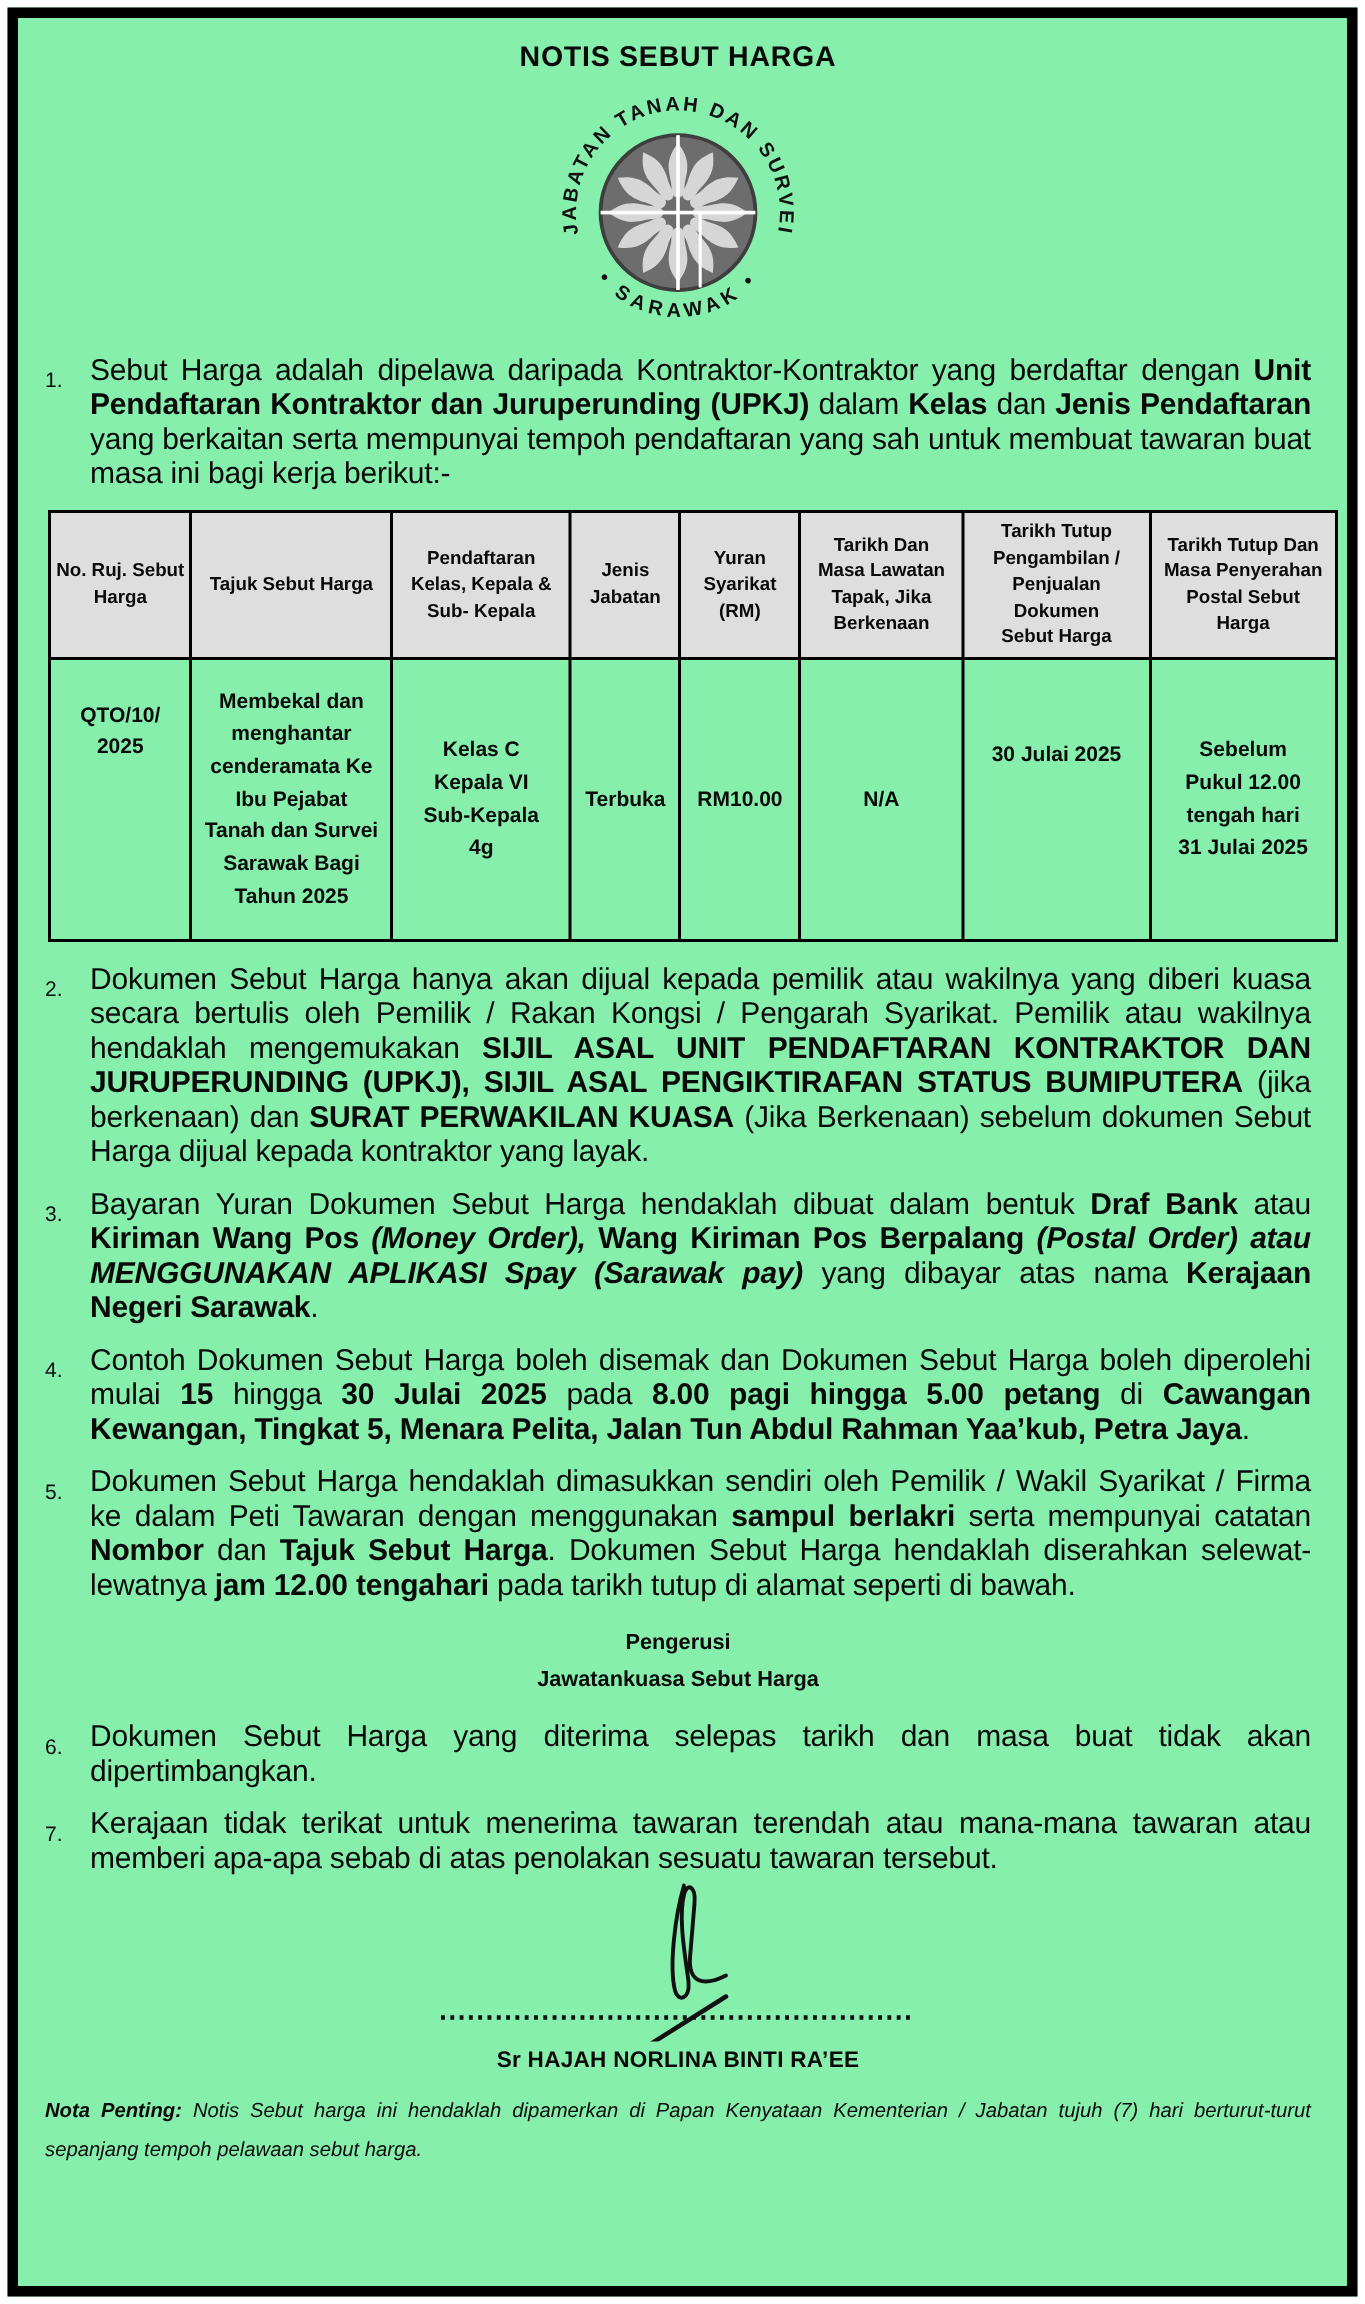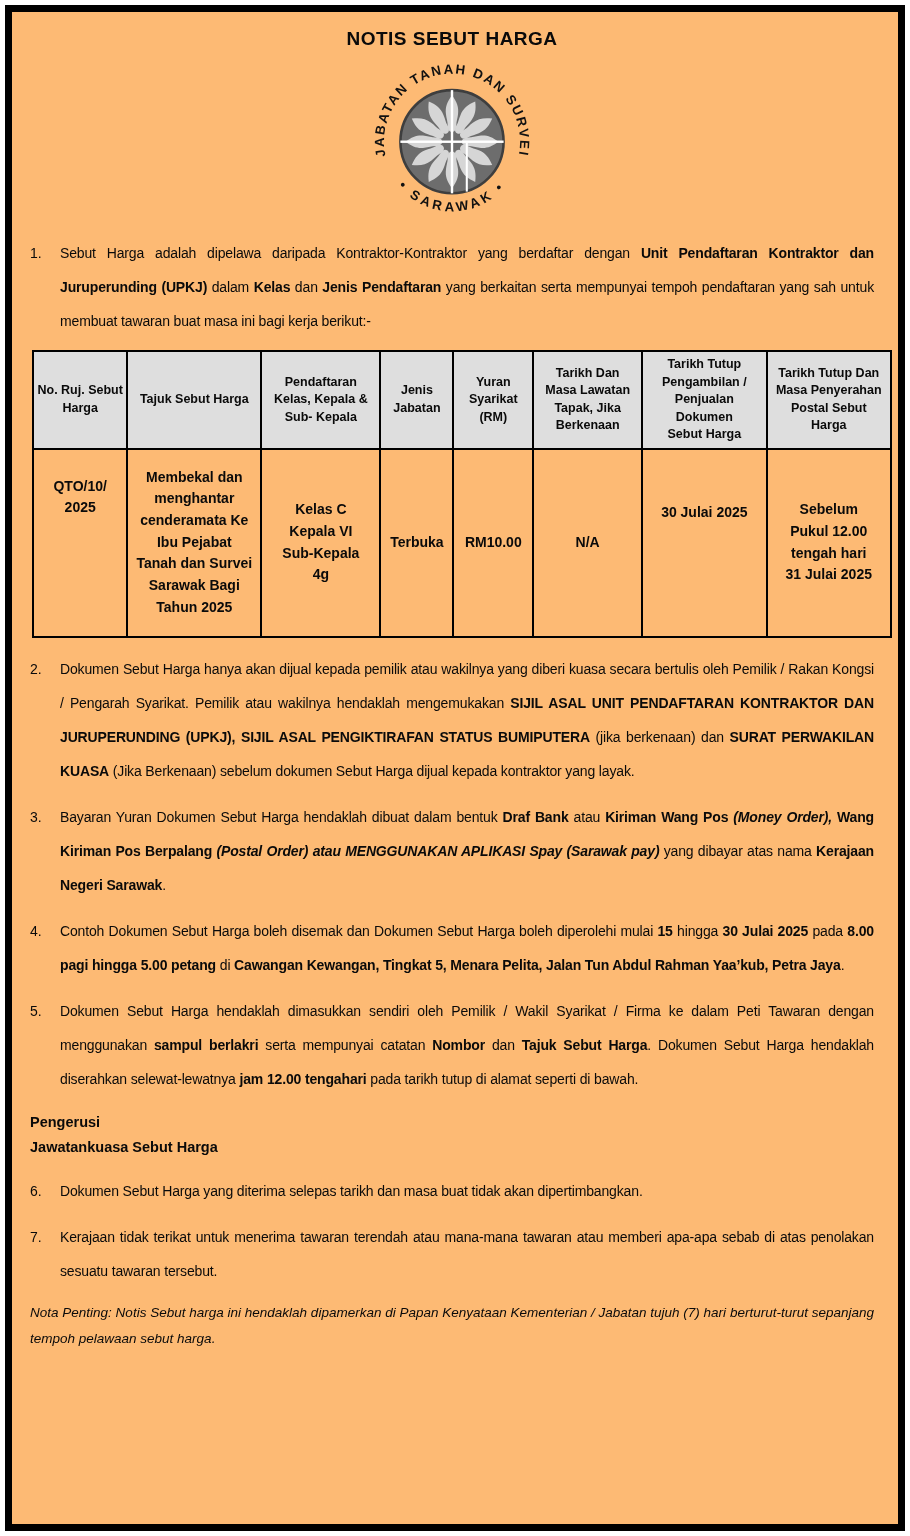--- a/index.html
+++ b/index.html
@@ -8,33 +8,33 @@
     width:910px; height:1536px;
     font-family:"Liberation Sans", sans-serif;
     color:#0a0a0a;
     position:relative;
   }
   .sheet {
     position:absolute; left:5px; top:5px; right:5px; bottom:5px;
     border:7px solid #000;
     padding:12px 24px 0 18px;
     overflow:hidden;
-    background:#fdba74;
+    background:#86efac;
   }
   .doc-title {
     text-align:center; font-weight:bold; font-size:19px;
     letter-spacing:.5px; margin-top:4px;
   }
   .logo-wrap { width:172px; margin:4px auto 10px auto; }
   .logo-wrap svg { display:block; width:172px; height:172px; }
 
   .item { display:flex; margin-bottom:12px; }
   .inum { width:30px; flex:0 0 30px; font-size:14px; line-height:34px; }
   .itext {
-    flex:1; font-size:14px; line-height:34px; letter-spacing:-0.15px;
+    flex:1; font-size:20px; line-height:23px; letter-spacing:-0.15px;
     text-align:justify;
   }
   .itext span.b { font-weight:bold; }
   .itext span.i { font-style:italic; }
 
   table.quote {
     width:860px; margin:2px 0 14px 2px;
     border-collapse:collapse; table-layout:fixed;
   }
   table.quote th, table.quote td {
@@ -46,37 +46,37 @@
     line-height:1.4; height:74px; padding:4px 3px;
   }
   table.quote td {
     font-weight:bold; font-size:14px; line-height:1.55;
     height:188px; vertical-align:middle; padding:4px 3px;
   }
   table.quote td.va-top { vertical-align:top; padding-top:26px; }
   table.quote td.va-high { vertical-align:top; padding-top:52px; }
 
   .address-block {
-    font-weight:bold; font-size:14.5px;
+    text-align:center; font-weight:bold; font-size:14.5px;
     line-height:25px; margin:14px 0 14px 0;
   }
 
   .sig-area { text-align:center; margin-top:2px; }
   .sig-area svg { display:block; margin:0 auto; }
   .sig-name {
     text-align:center; font-weight:bold; font-size:15px;
     letter-spacing:.2px; margin-top:4px;
   }
   .date-line { font-size:14.5px; margin:14px 0 0 22px; }
 
   .footer-note {
     margin-top:12px; font-size:13.5px; line-height:26px;
     text-align:justify;
   }
-  .footer-note span.b { font-weight:normal; }
+  .footer-note span.b { font-weight:bold; }
   .footer-note span.i { font-style:italic; }
 </style>
 </head>
 <body>
 
 <div class="sheet">
 
   <div class="doc-title">NOTIS SEBUT HARGA</div>
 
   <div class="logo-wrap">
@@ -211,17 +211,25 @@
   <div class="item">
     <div class="inum">6.</div>
     <div class="itext"><span>Dokumen Sebut Harga yang diterima selepas tarikh dan masa buat tidak akan dipertimbangkan.</span></div>
   </div>
 
   <div class="item" style="margin-bottom:0;">
     <div class="inum">7.</div>
     <div class="itext"><span>Kerajaan tidak terikat untuk menerima tawaran terendah atau mana-mana tawaran atau memberi apa-apa sebab di atas penolakan sesuatu tawaran tersebut.</span></div>
   </div>
 
+  <div class="sig-area">
+    <svg width="360" height="108" viewBox="0 0 360 108">
+      <path d="M184,4 C178,24 174,58 178,74 C180,82 188,80 187,68 C185,52 180,26 184,10 C186,2 192,4 191,16 L188,52 C187,68 196,72 212,64" fill="none" stroke="#111" stroke-width="2.6" stroke-linecap="round"></path>
+      <path d="M212,78 L158,112" fill="none" stroke="#111" stroke-width="3" stroke-linecap="round"></path>
+      <line x1="22" y1="92" x2="338" y2="92" stroke="#111" stroke-width="3" stroke-dasharray="2.6,3.6"></line>
+    </svg>
+    <div class="sig-name">Sr HAJAH NORLINA BINTI RA’EE</div>
+  </div>
 
 
   <div class="footer-note"><span class="b i">Nota Penting:</span><span class="i"> Notis Sebut harga ini hendaklah dipamerkan di Papan Kenyataan Kementerian / Jabatan tujuh (7) hari berturut-turut sepanjang tempoh pelawaan sebut harga.</span></div>
 
 </div>
 
 </body></html>

